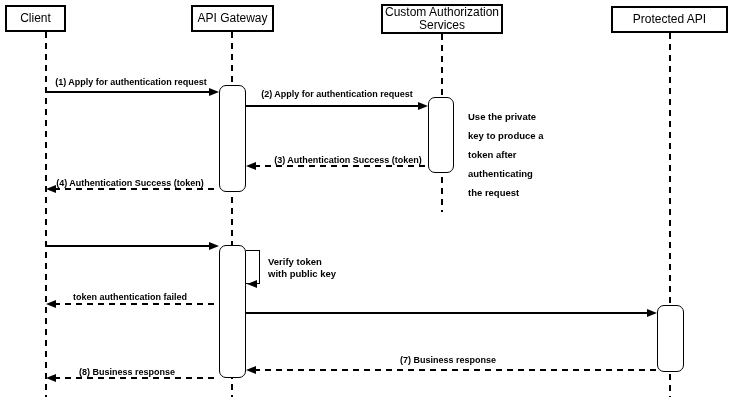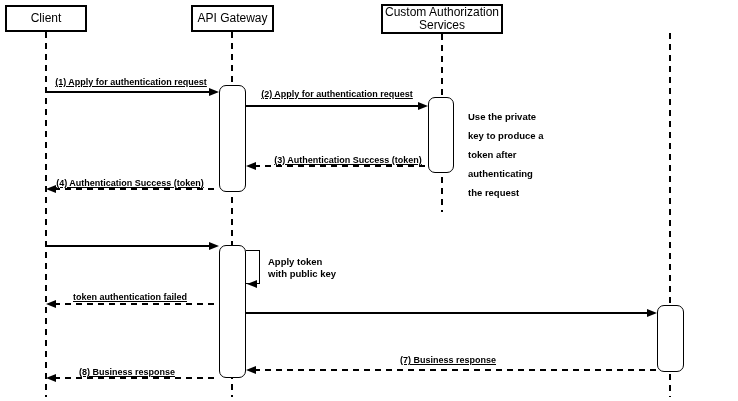--- a/index.html
+++ b/index.html
@@ -25,50 +25,53 @@
   .line-dashed{
     position:absolute;height:1.6px;z-index:1;
     background:repeating-linear-gradient(90deg,#000 0 6px,transparent 6px 11px);
   }
   .head-r{position:absolute;width:0;height:0;border-top:4px solid transparent;
     border-bottom:4px solid transparent;border-left:10px solid #000;z-index:3;}
   .head-l{position:absolute;width:0;height:0;border-top:4px solid transparent;
     border-bottom:4px solid transparent;border-right:10px solid #000;z-index:3;}
   .msg-label{
     position:absolute;font-size:9px;font-weight:bold;white-space:pre;
-    transform:translateX(-50%);z-index:4;text-decoration:underline;
+    transform:translateX(-50%);z-index:4;
   }
   .free-label{
     position:absolute;font-size:9.5px;font-weight:bold;white-space:pre-line;
     line-height:12px;z-index:4;
   }
   .self-loop{
     position:absolute;box-sizing:border-box;border:1.6px solid #000;border-left:none;
     background:transparent;z-index:1;
   }
 </style>
 </head>
 <body>
 
 <div class="canvas">
 
   <div class="lifeline" style="left:45px;top:32px;height:365px;"></div>
   <div class="lifeline" style="left:231px;top:32px;height:365px;"></div>
   <div class="lifeline" style="left:441px;top:34px;height:178px;"></div>
   <div class="lifeline" style="left:669px;top:33px;height:364px;"></div>
 
-  <div class="pbox" style="left:5px;top:5px;width:82px;height:27px;">
+  <div class="pbox" style="left:5px;top:5px;width:61px;height:27px;">
     <span>Client</span>
   </div>
   <div class="pbox" style="left:191px;top:5px;width:83px;height:27px;">
     <span>API Gateway</span>
   </div>
   <div class="pbox" style="left:381px;top:4px;width:122px;height:30px;">
     <span>Custom Authorization
 Services</span>
+  </div>
+  <div class="pbox" style="left:611px;top:6px;width:117px;height:27px;">
+    <span>Protected API</span>
   </div>
 
   <div class="actbar" style="left:219px;top:85px;width:27px;height:107px;"></div>
   <div class="actbar" style="left:428px;top:97px;width:26px;height:76px;"></div>
   <div class="actbar" style="left:219px;top:245px;width:27px;height:133px;"></div>
   <div class="actbar" style="left:657px;top:305px;width:27px;height:67px;"></div>
 
   <div class="line-solid" style="left:46px;top:91.2px;width:163px;"></div>
   <div class="head-r" style="left:209px;top:88px;"></div>
   <div class="msg-label" style="left:131px;top:77px;">(1) Apply for authentication request</div>
@@ -89,21 +92,21 @@
 
   <div class="line-dashed" style="left:54px;top:188.2px;width:165px;"></div>
   <div class="head-l" style="left:46px;top:185px;"></div>
   <div class="msg-label" style="left:130px;top:178px;">(4) Authentication Success (token)</div>
 
   <div class="line-solid" style="left:46px;top:245.2px;width:163px;"></div>
   <div class="head-r" style="left:209px;top:242px;"></div>
 
   <div class="self-loop" style="left:246px;top:250px;width:14px;height:34px;"></div>
   <div class="head-l" style="left:247px;top:279.5px;"></div>
-  <div class="free-label" style="left:268px;top:256px;">Apply token
+  <div class="free-label" style="left:268px;top:256px;">Verify token
 with public key</div>
 
   <div class="line-dashed" style="left:54px;top:303.2px;width:165px;"></div>
   <div class="head-l" style="left:46px;top:300px;"></div>
   <div class="msg-label" style="left:130px;top:292px;">token authentication failed</div>
 
   <div class="line-solid" style="left:246px;top:312.2px;width:401px;"></div>
   <div class="head-r" style="left:647px;top:309px;"></div>
 
   <div class="line-dashed" style="left:254px;top:369.2px;width:403px;"></div>

